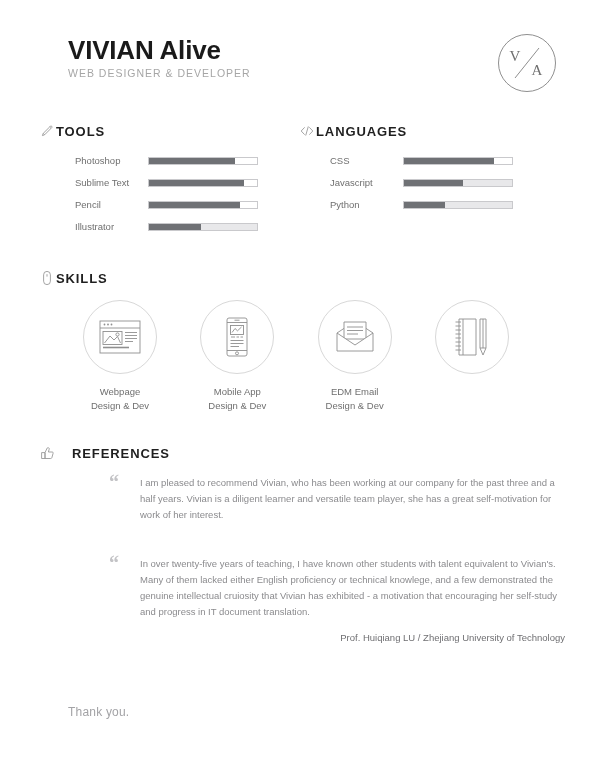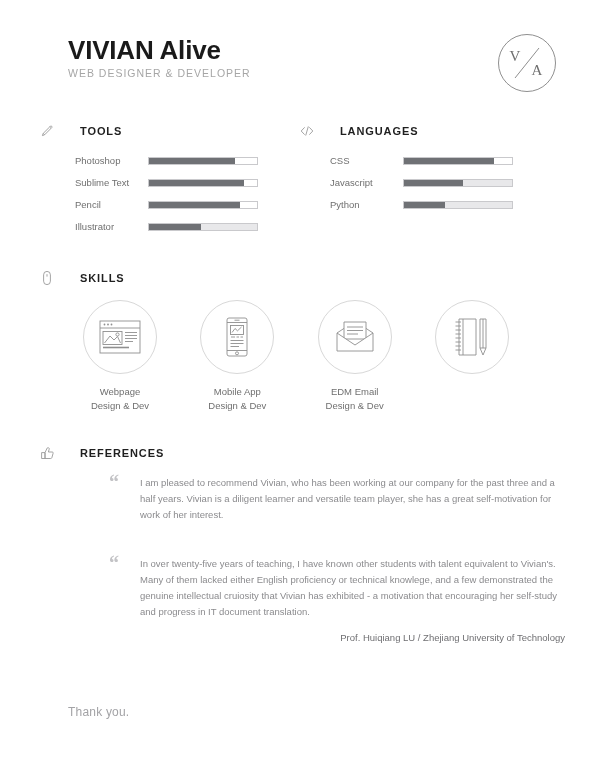--- a/index.html
+++ b/index.html
@@ -70,22 +70,21 @@
     width: 18px;
     height: 18px;
     display: inline-flex;
     align-items: center;
     justify-content: center;
     color: #8c8c8c;
     flex: 0 0 auto;
   }
   .sec-icon svg { display: block; }
   .sec-title {
-    margin-left: 24px;
-    font-size: 11px;
+    font-size: 13px;
     font-weight: bold;
     letter-spacing: 0.9px;
     color: #1f1f1f;
     white-space: nowrap;
   }
 
   
   .bars {
     position: absolute;
   }
@@ -404,21 +403,21 @@
             <path d="M27 2 L33 2 L33 31 L30 38 L27 31 Z"></path>
             <line x1="27" y1="31" x2="33" y2="31"></line>
             <line x1="30" y1="2" x2="30" y2="31"></line>
           </g>
         </svg>
       </div>
     </div>
 
   </div>
 
-  <div class="sec-head" style="left:38px; top:444px;">
+  <div class="sec-head" style="left:38px; top:444px;gap:16px;">
     <span class="sec-icon">
       <svg width="15" height="15" viewBox="0 0 15 15">
         <g fill="none" stroke="#9a9a9a" stroke-width="0.9" stroke-linejoin="round">
           <path d="M5 6.6 L7.2 2.0 A1.2 1.2 0 0 1 9.2 3.2 L8.4 6.0 L12.2 6.0 A1 1 0 0 1 13.1 7.3 L11.9 11.6 A1.3 1.3 0 0 1 10.7 12.5 L5 12.5 Z"></path>
           <rect x="1.6" y="6.6" width="3.4" height="5.9"></rect>
         </g>
       </svg>
     </span>
     <span class="sec-title">REFERENCES</span>
   </div>

